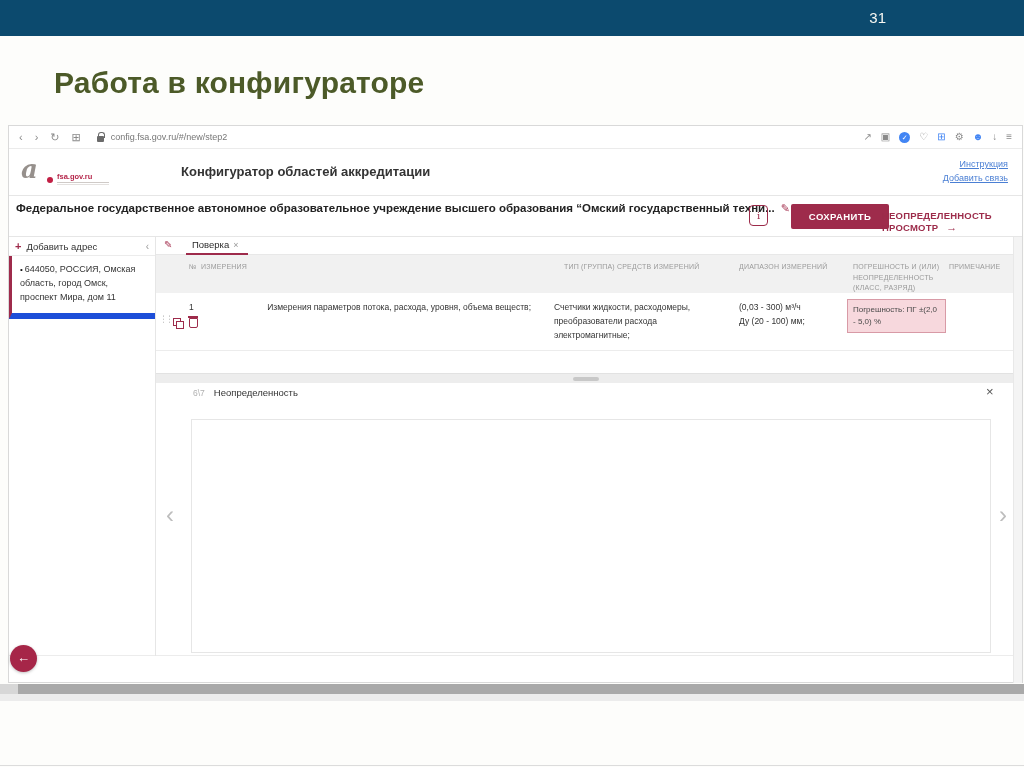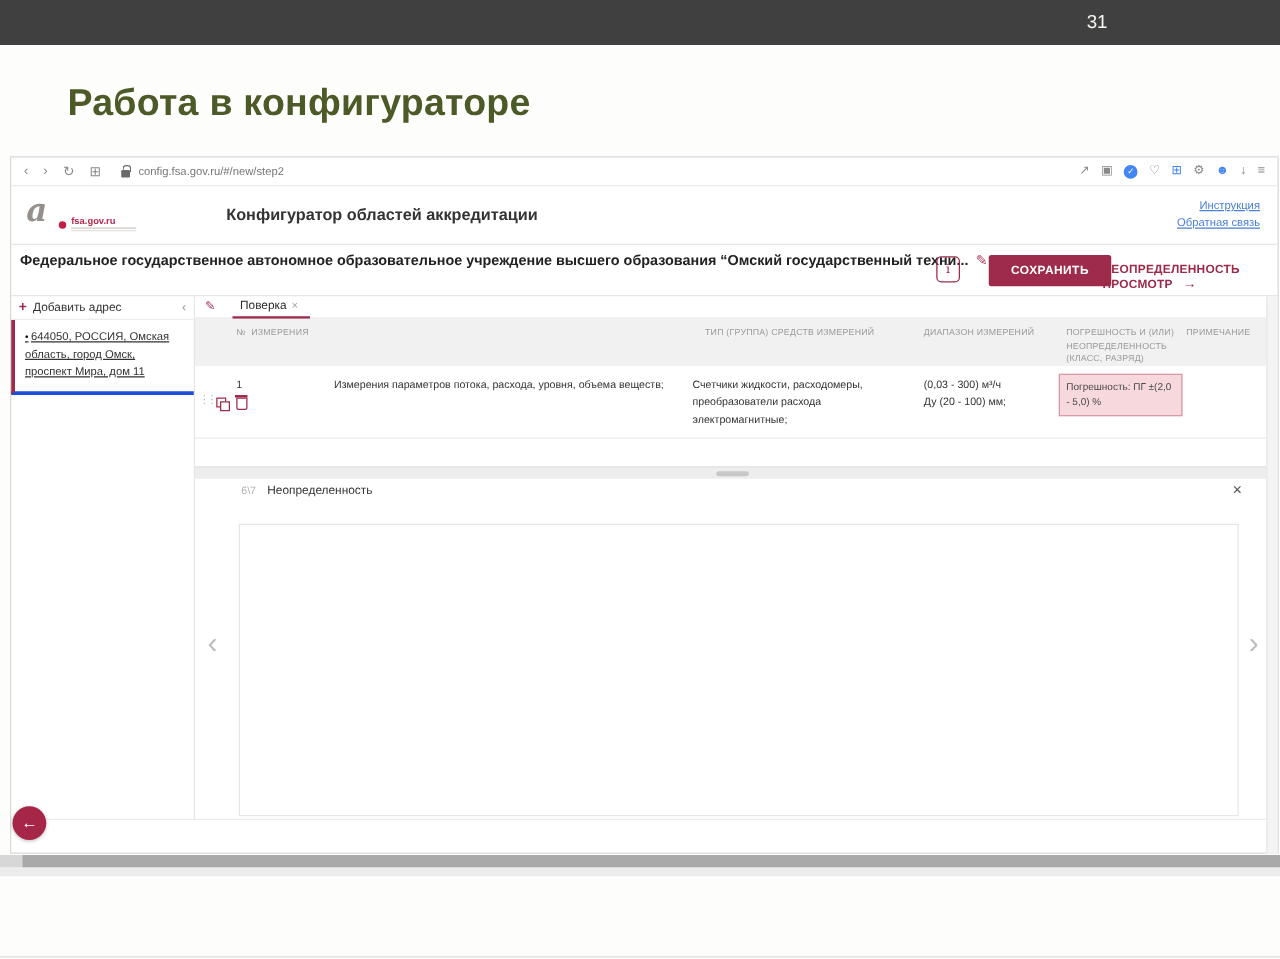--- a/index.html
+++ b/index.html
@@ -1,20 +1,20 @@
 <!DOCTYPE html>
 <html><head>
 <meta charset="utf-8">
 <style>
   * { margin:0; padding:0; box-sizing:border-box; }
   html,body { width:1024px; height:767px; }
   body { font-family:"Liberation Sans", sans-serif; background:#fdfdfb; position:relative; overflow:hidden; }
 
   
-  .top-bar { position:absolute; left:0; top:0; width:1024px; height:36px; background:#404040;padding-left:26px; }
+  .top-bar { position:absolute; left:0; top:0; width:1024px; height:36px; background:#0c4a6e;padding-left:26px; }
   .page-num { position:absolute; right:138px; top:9px; color:#f7f7f2; font-size:15px; }
   .slide-title { position:absolute; left:54px; top:66px; font-size:30px; font-weight:bold; color:#4c5a28; letter-spacing:.2px; }
 
   
   .shot { position:absolute; left:8px; top:125px; width:1015px; height:558px; background:#fff; border:1px solid #d9d9d9; }
 
   
   .toolbar { position:absolute; left:0; top:0; width:100%; height:23px; border-bottom:1px solid #ebebeb; display:flex; align-items:center; padding:0 10px; color:#8a8a8a; }
   .nav-ic { font-size:11px; margin-right:12px; color:#8a8a8a; }
   .lock { position:relative; width:7px; height:6px; background:#6b6b6b; border-radius:1px; margin:3px 7px 0 4px; }
@@ -46,21 +46,21 @@
   .preview { position:absolute; left:873px; top:14px; font-size:9.5px; font-weight:bold; color:#9c2b4a; letter-spacing:.2px; }
   .preview .arr { margin-left:8px; font-weight:normal; font-size:11px; }
 
   
   .content { position:absolute; left:0; top:111px; width:1006px; height:419px; border-bottom:1px solid #ececec; }
   .sidebar { position:absolute; left:0; top:0; width:147px; height:419px; border-right:1px solid #e6e6e6; }
   .sb-head { height:19px; border-bottom:1px solid #ececec; display:flex; align-items:center; padding:0 6px; }
   .sb-plus { color:#9e2b4b; font-size:11px; margin-right:5px; font-weight:bold; }
   .sb-add { font-size:9.5px; color:#333; }
   .sb-collapse { margin-left:auto; color:#999; font-size:10px; }
-  .addr-item { border-left:3px solid #9e2b4b; border-bottom:3px solid #1d4ed8; padding:7px 8px 8px 8px; font-size:9px; color:#333; line-height:1.55;text-decoration:underline; }
+  .addr-item { border-left:3px solid #9e2b4b; border-bottom:6px solid #1d4ed8; padding:7px 8px 8px 8px; font-size:9px; color:#333; line-height:1.55; }
   .addr-bullet { color:#111; margin-right:2px; font-size:8px; }
 
   .main { position:absolute; left:147px; top:0; width:859px; height:419px; }
   .tabbar { position:absolute; left:0; top:0; width:100%; height:18px; border-bottom:1px solid #e8e8e8; }
   .tab-pencil { position:absolute; left:8px; top:2px; color:#a93a57; font-size:10px; }
   .tab { position:absolute; left:36px; top:2px; font-size:9.5px; color:#2b2b2b; }
   .tab-x { color:#9a9a9a; margin-left:4px; font-size:9px; }
   .tab-underline { position:absolute; left:30px; bottom:-1px; width:62px; height:2px; background:#9e2b4b; }
 
   .thead { position:absolute; left:0; top:18px; width:100%; height:38px; background:#f1f1f1; }
@@ -133,21 +133,21 @@
   <div class="app-head">
     <div class="logo">
       <span class="logo-a">a</span>
       <span class="logo-dot"></span>
       <span class="logo-site">fsa.gov.ru</span>
       <span class="logo-sub"></span>
     </div>
     <div class="app-title">Конфигуратор областей аккредитации</div>
     <div class="head-links">
       <span class="head-link">Инструкция</span>
-      <span class="head-link">Обратная связь</span>
+      <span class="head-link">Добавить связь</span>
     </div>
   </div>
 
   <div class="org-bar">
     <div class="org-name">
       <span>Федеральное государственное автономное образовательное учреждение высшего образования “Омский государственный техни...</span><span class="pencil">✎</span>
     </div>
     <div class="doc-icon">i</div>
     <div class="save-btn">СОХРАНИТЬ</div>
     <div class="preview">

